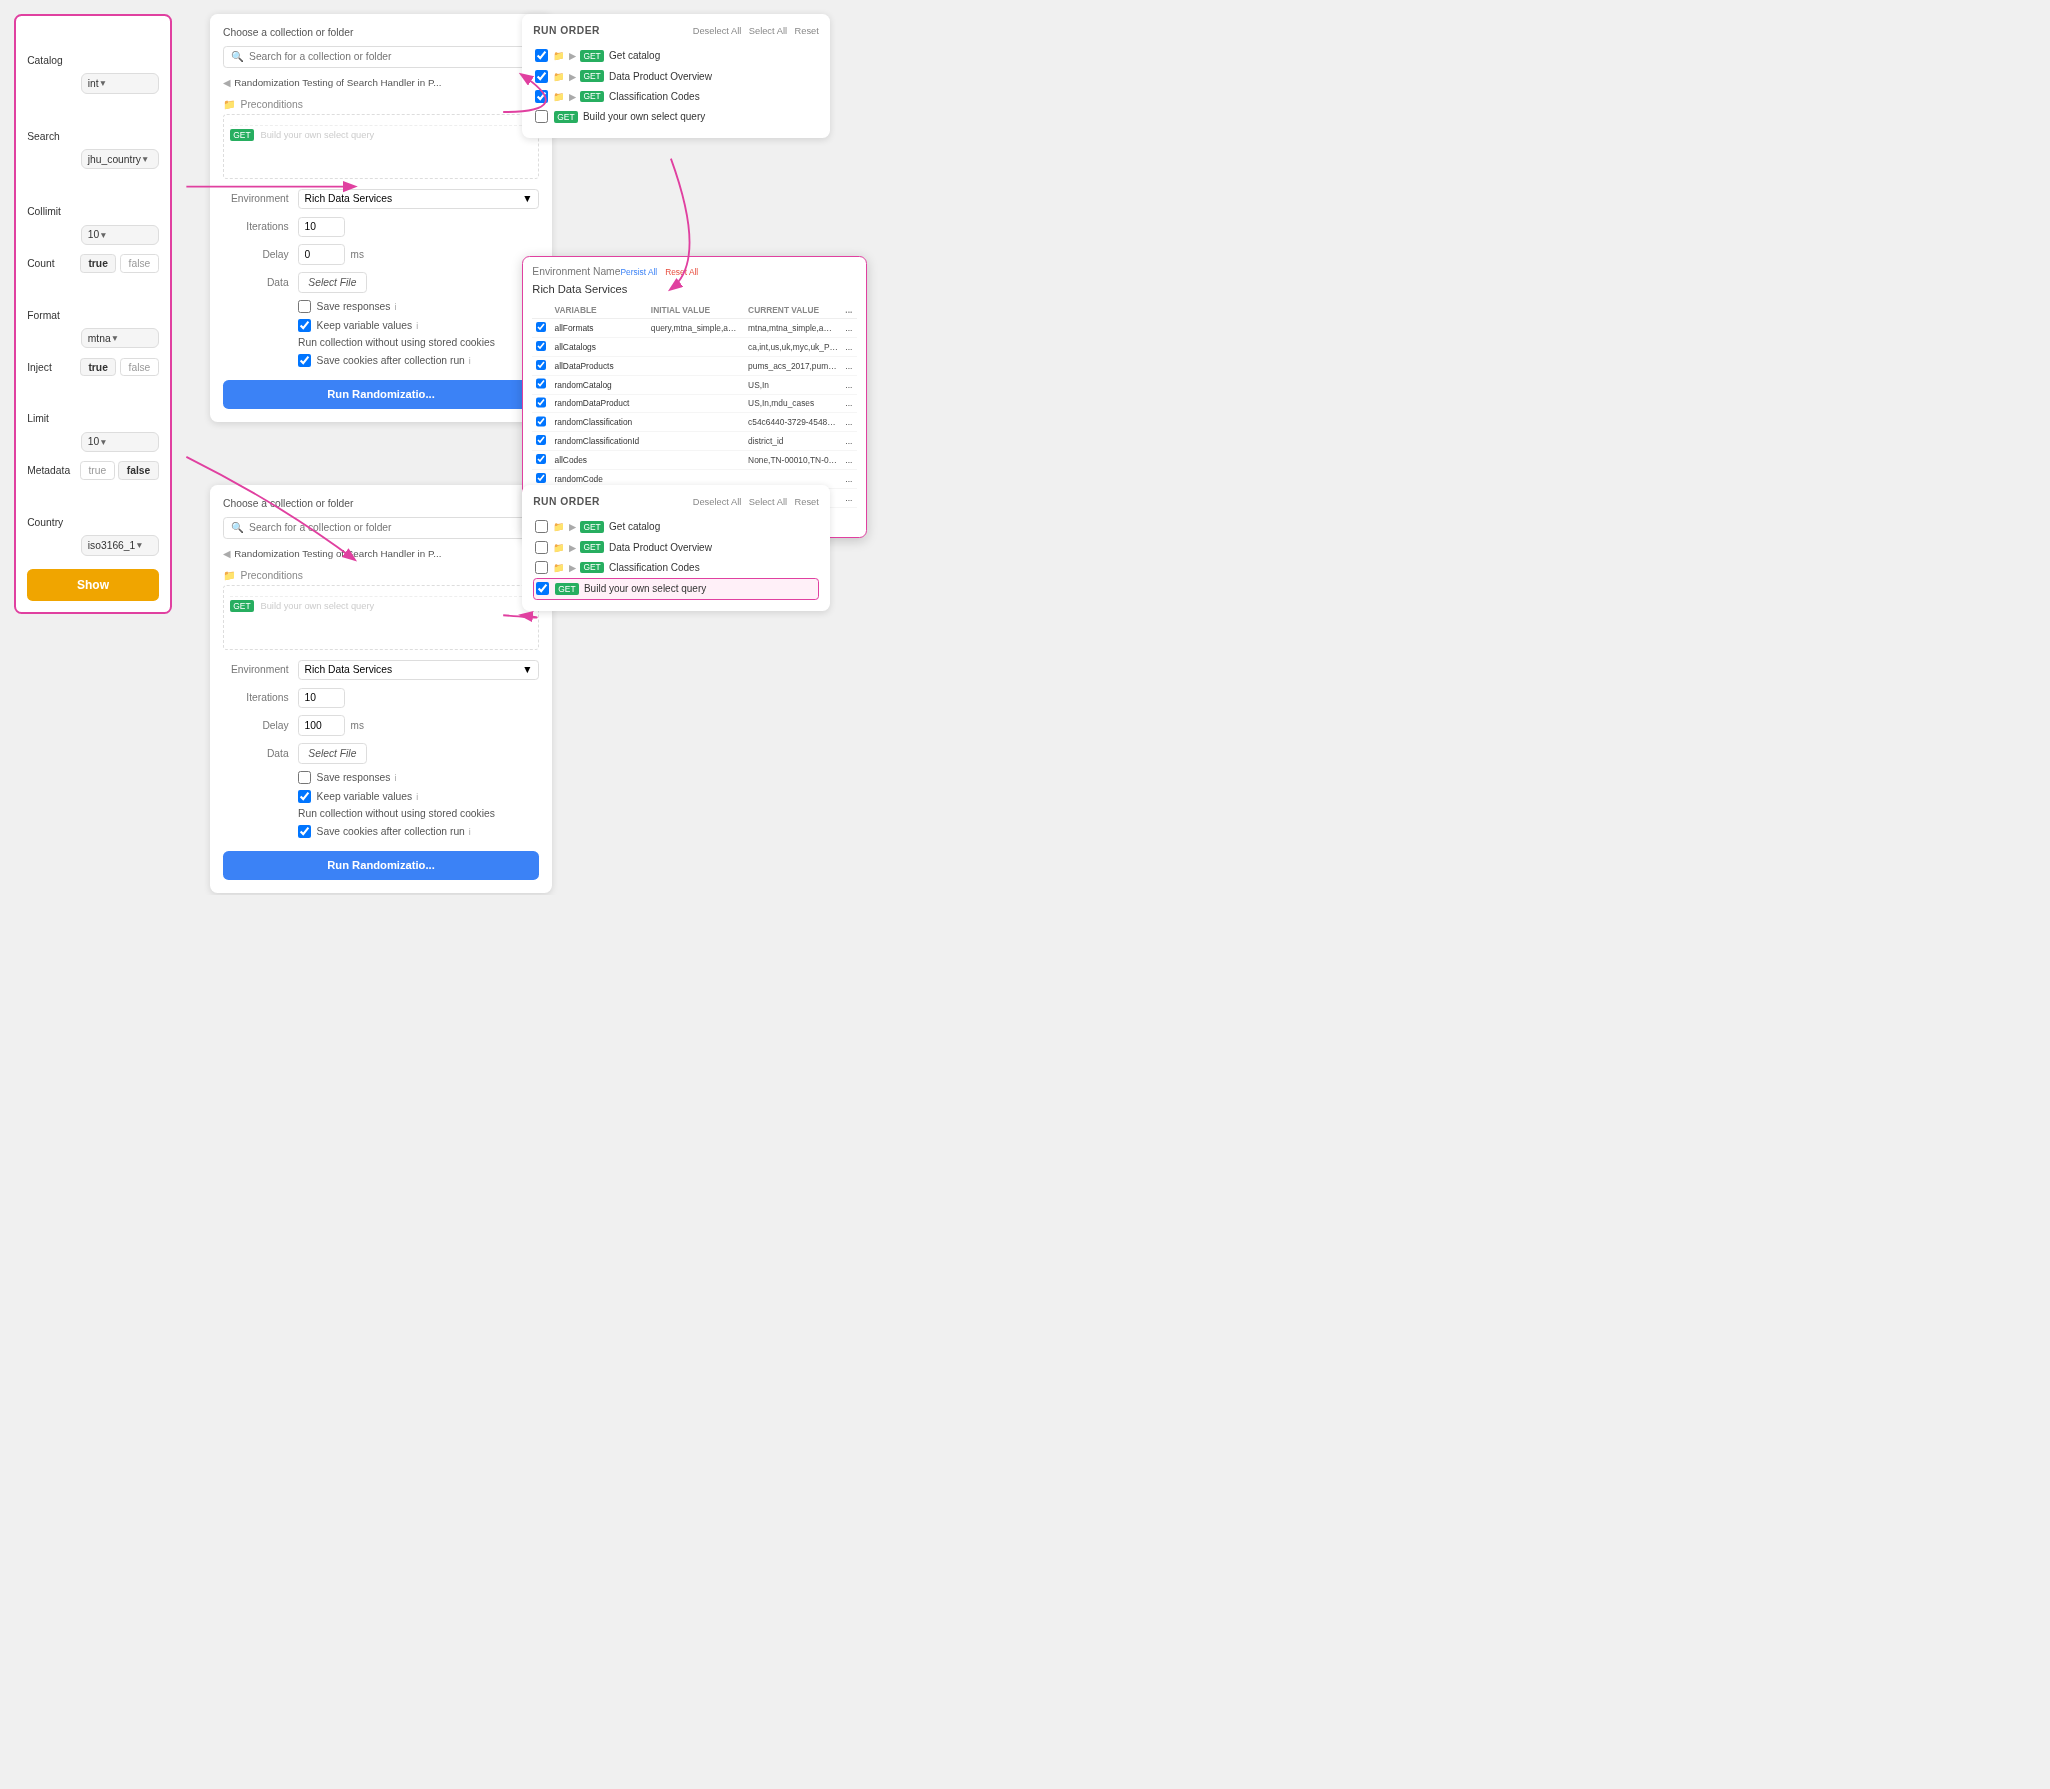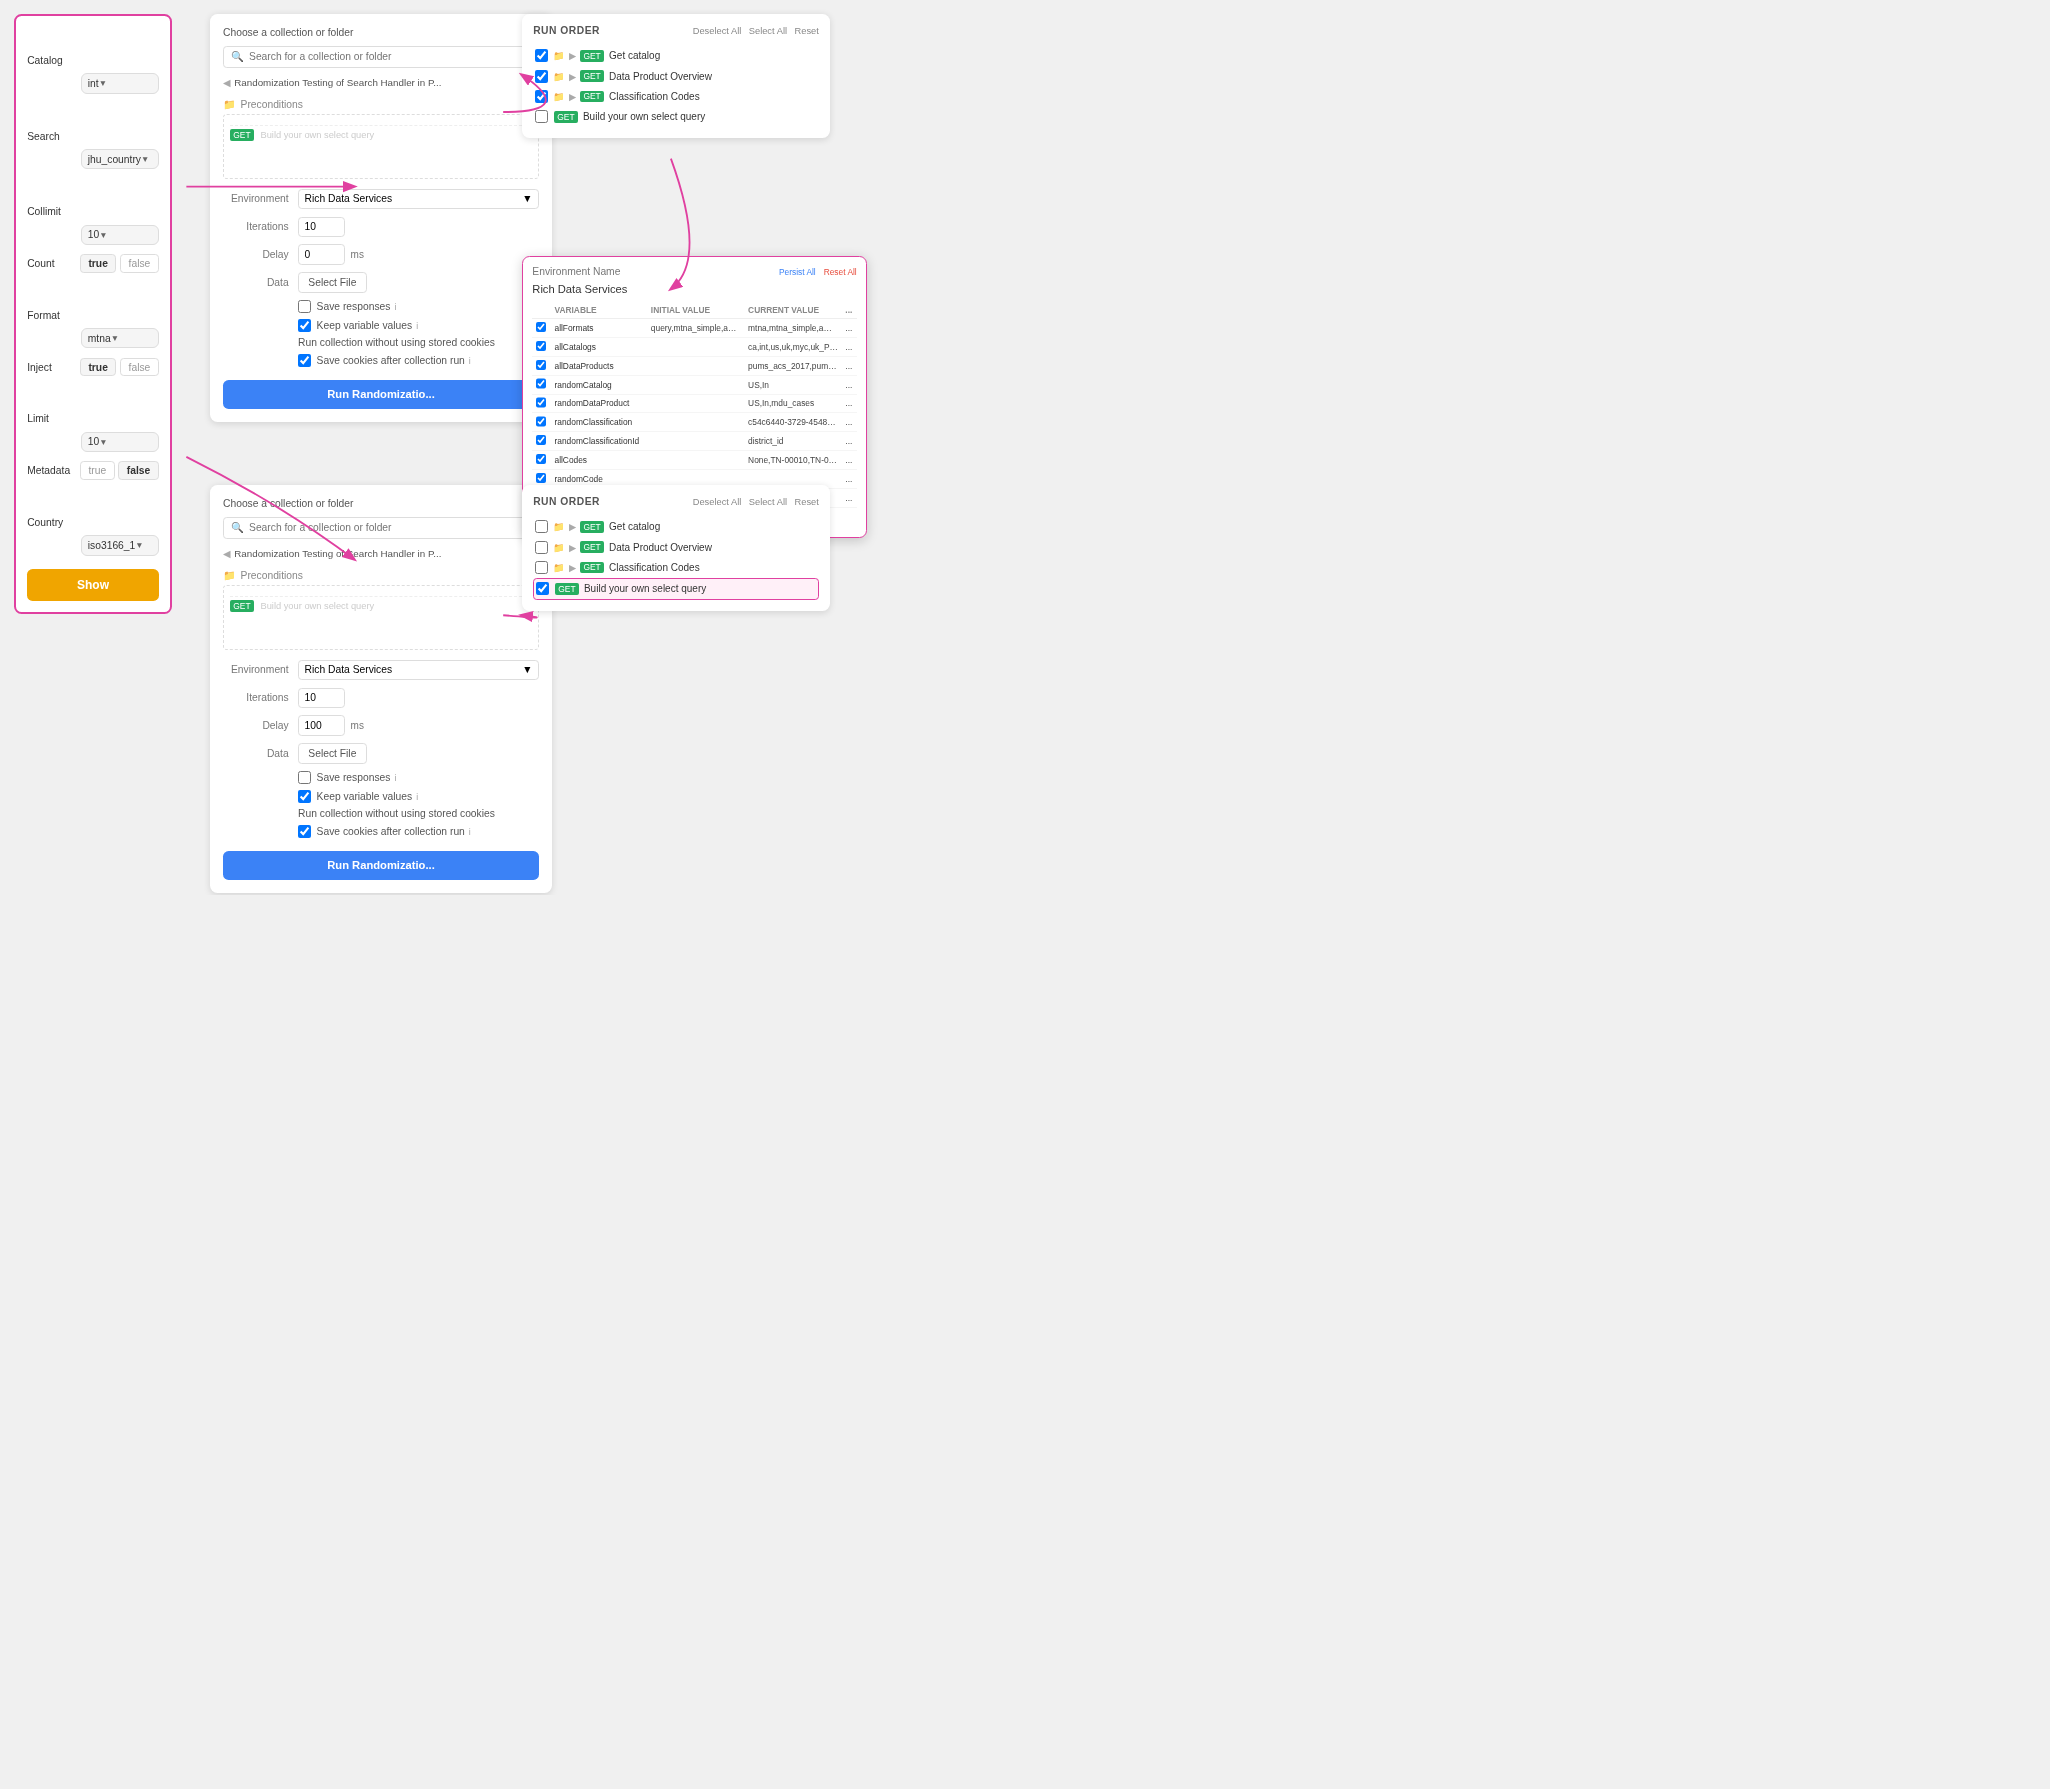--- a/index.html
+++ b/index.html
@@ -201,20 +201,21 @@
     }
     .ms-label { font-size: 10px; color: #777; margin-left: 5.6px; }
     .select-file-btn {
       border: 0.9px solid #ddd;
       background: white;
       border-radius: 3.7px;
       padding: 3.7px 9.3px;
       font-size: 10.3px;
       cursor: pointer;
       color: #555;
+      font-style: italic;
     }
 
     .checkbox-row {
       display: flex;
       align-items: center;
       margin-bottom: 5.6px;
       padding-left: 75px;
     }
     .checkbox-row input[type=checkbox] { margin-right: 5.6px; }
     .checkbox-row label { font-size: 10.3px; color: #555; }
@@ -324,21 +325,20 @@
       left: 522px;
       width: 345px;
       background: white;
       border-radius: 7.5px;
       box-shadow: 0 2.8px 11.2px rgba(0,0,0,0.18);
       border: 1.9px solid #e040a0;
       padding: 9.3px;
     }
     .env-title-row {
       display: flex;
-      justify-content: space-between;
       align-items: center;
       margin-bottom: 5.6px;
     }
     .env-title { font-size: 10.3px; color: #777; }
     .env-name { font-size: 11.2px; color: #333; margin-bottom: 7.5px; }
 
     .env-table { width: 100%; border-collapse: collapse; }
     .env-table th {
       font-size: 8.4px;
       color: #888;

